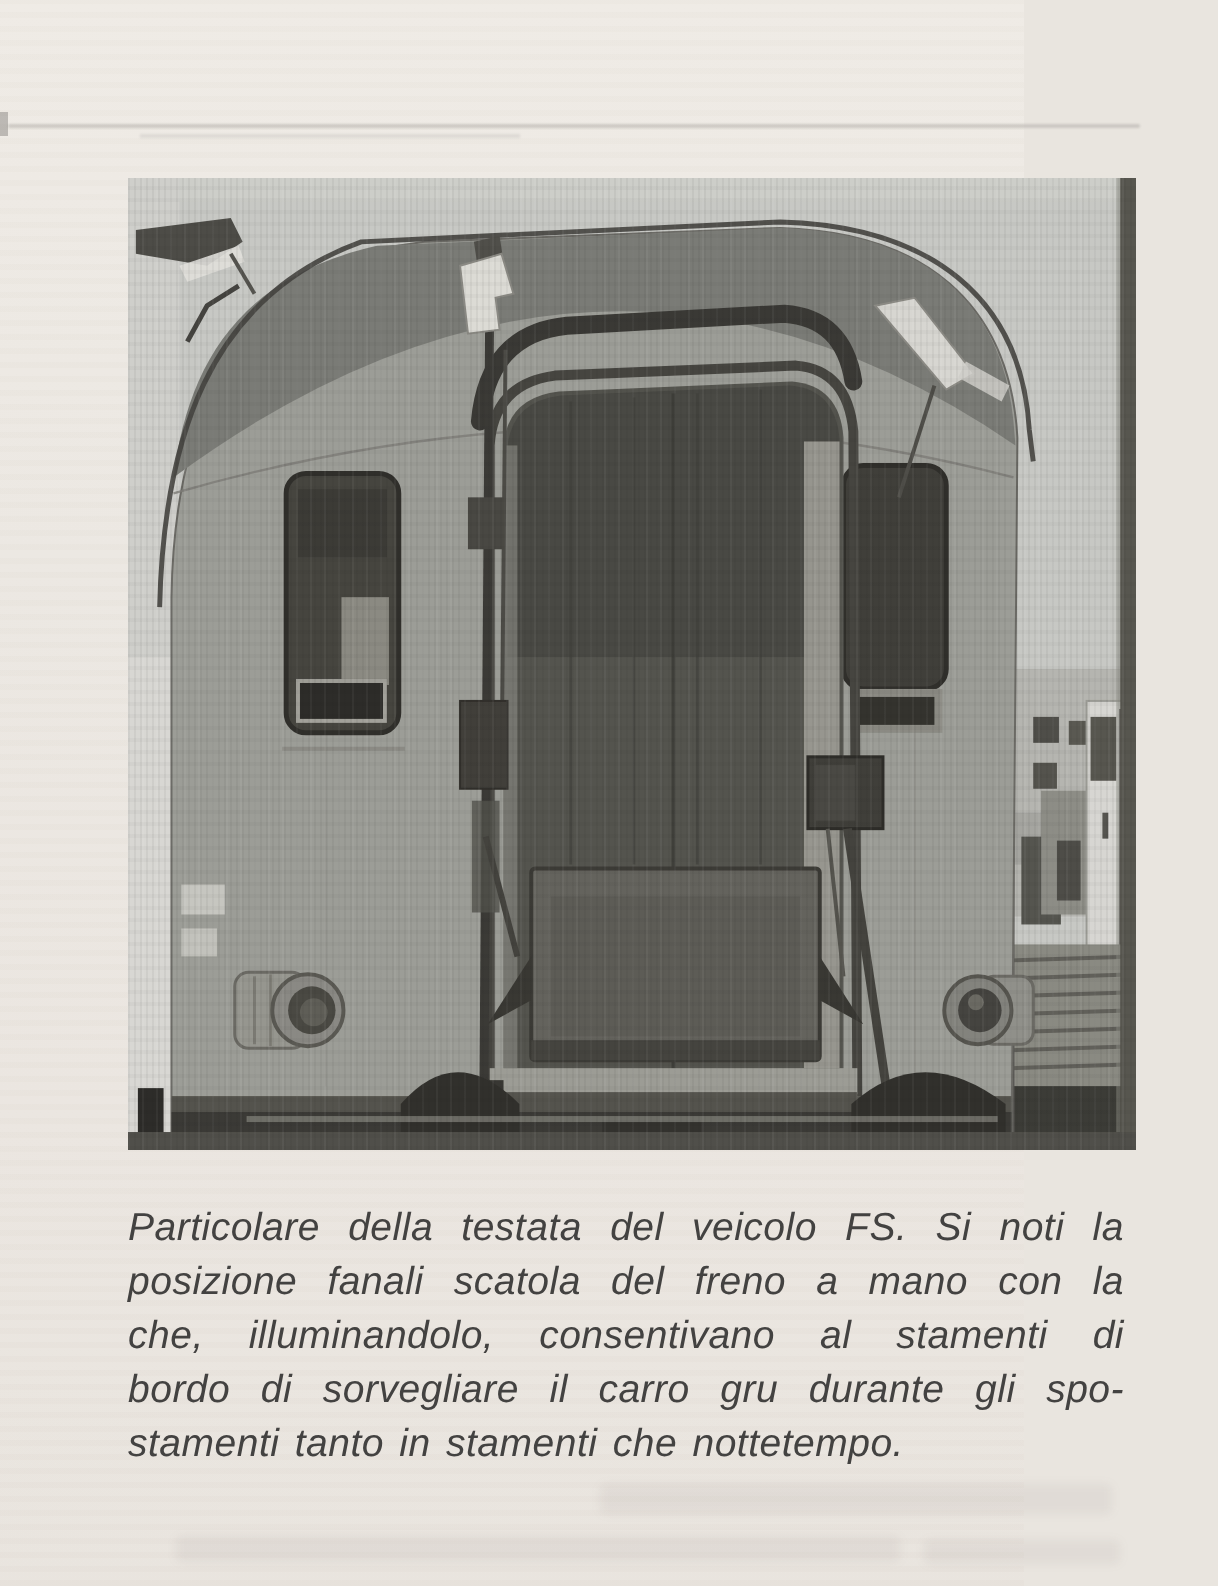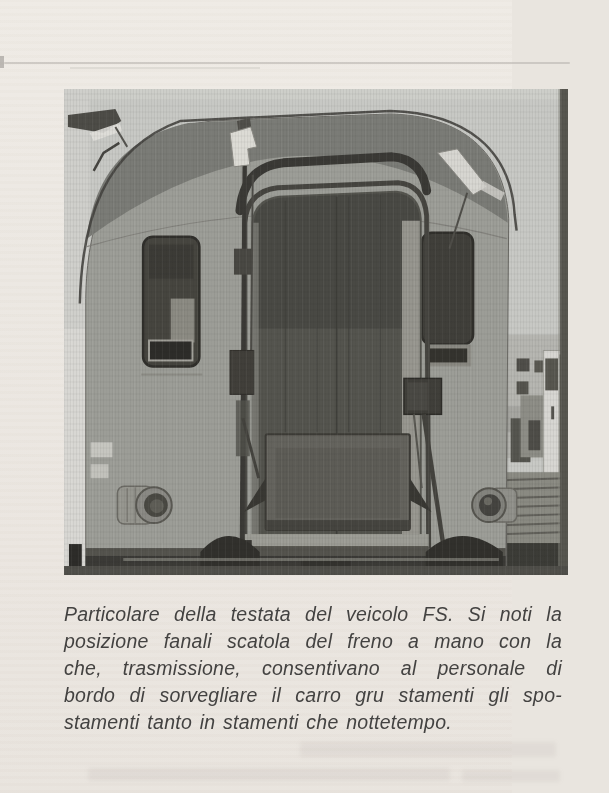--- a/index.html
+++ b/index.html
@@ -215,22 +215,22 @@
         <rect x="500" y="0" width="2" height="487" fill="#8a8982" opacity="0.5"></rect>
         <rect x="502" y="0" width="8" height="487" fill="#57564f"></rect>
         <rect x="0" y="478" width="510" height="9" fill="#504f4a"></rect>
       </g>
     </svg>
   </figure>
 
   <div class="caption">
     <div class="cap-line">Particolare della testata del veicolo FS. Si noti la</div>
     <div class="cap-line">posizione fanali scatola del freno a mano con la</div>
-    <div class="cap-line">che, trasmissione, consentivano al personale di</div>
-    <div class="cap-line">bordo di sorvegliare il carro gru stamenti gli spo-</div>
+    <div class="cap-line">che, illuminandolo, consentivano al stamenti di</div>
+    <div class="cap-line">bordo di sorvegliare il carro gru durante gli spo-</div>
     <div class="cap-line last">stamenti tanto in stamenti che nottetempo.</div>
   </div>
 
   <div class="ghost g1"></div>
   <div class="ghost g2"></div>
   <div class="ghost g3"></div>
 
 </div>
 
 </body></html>

